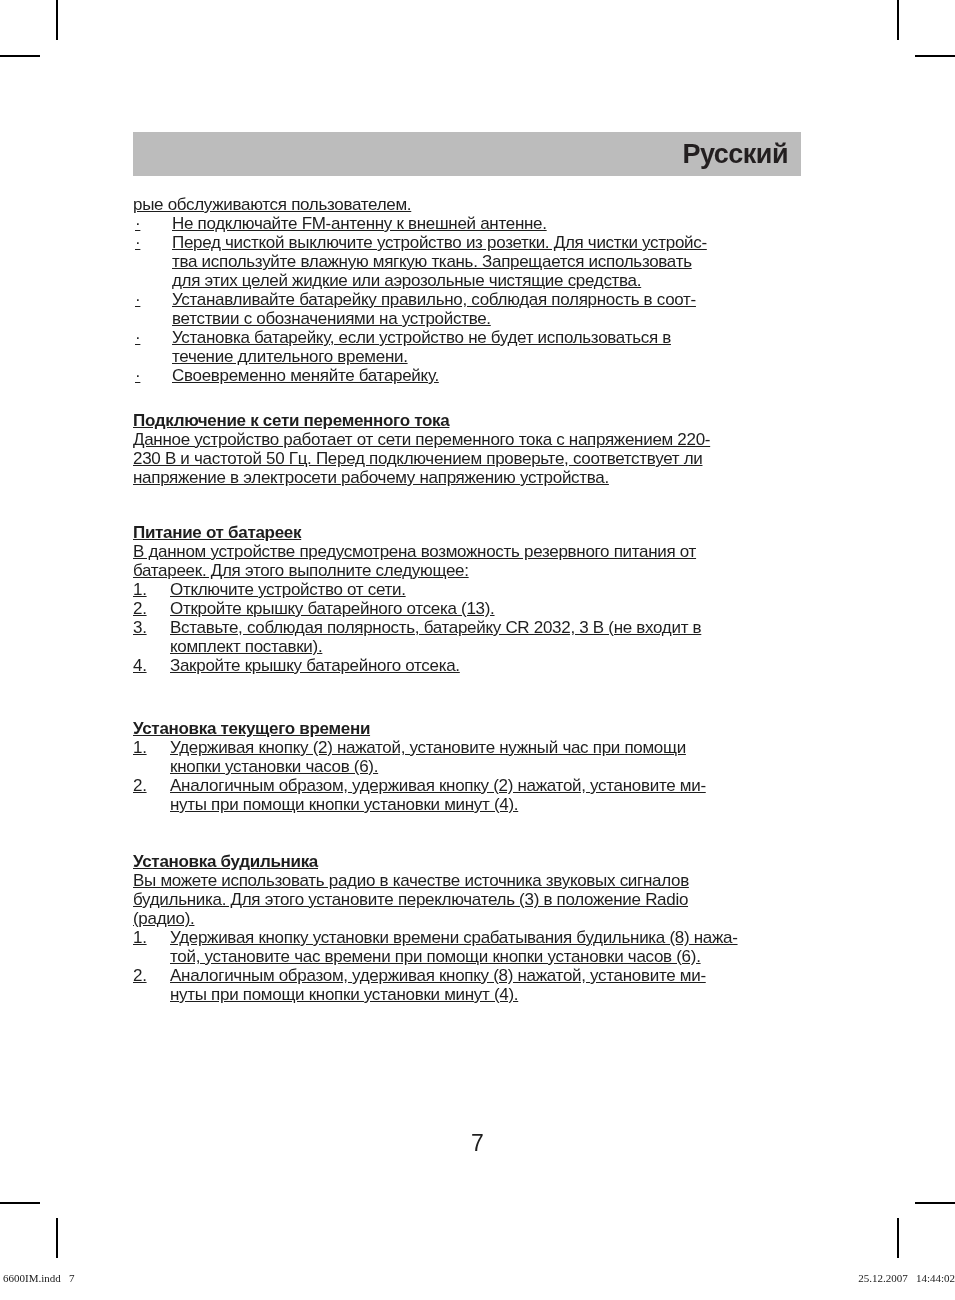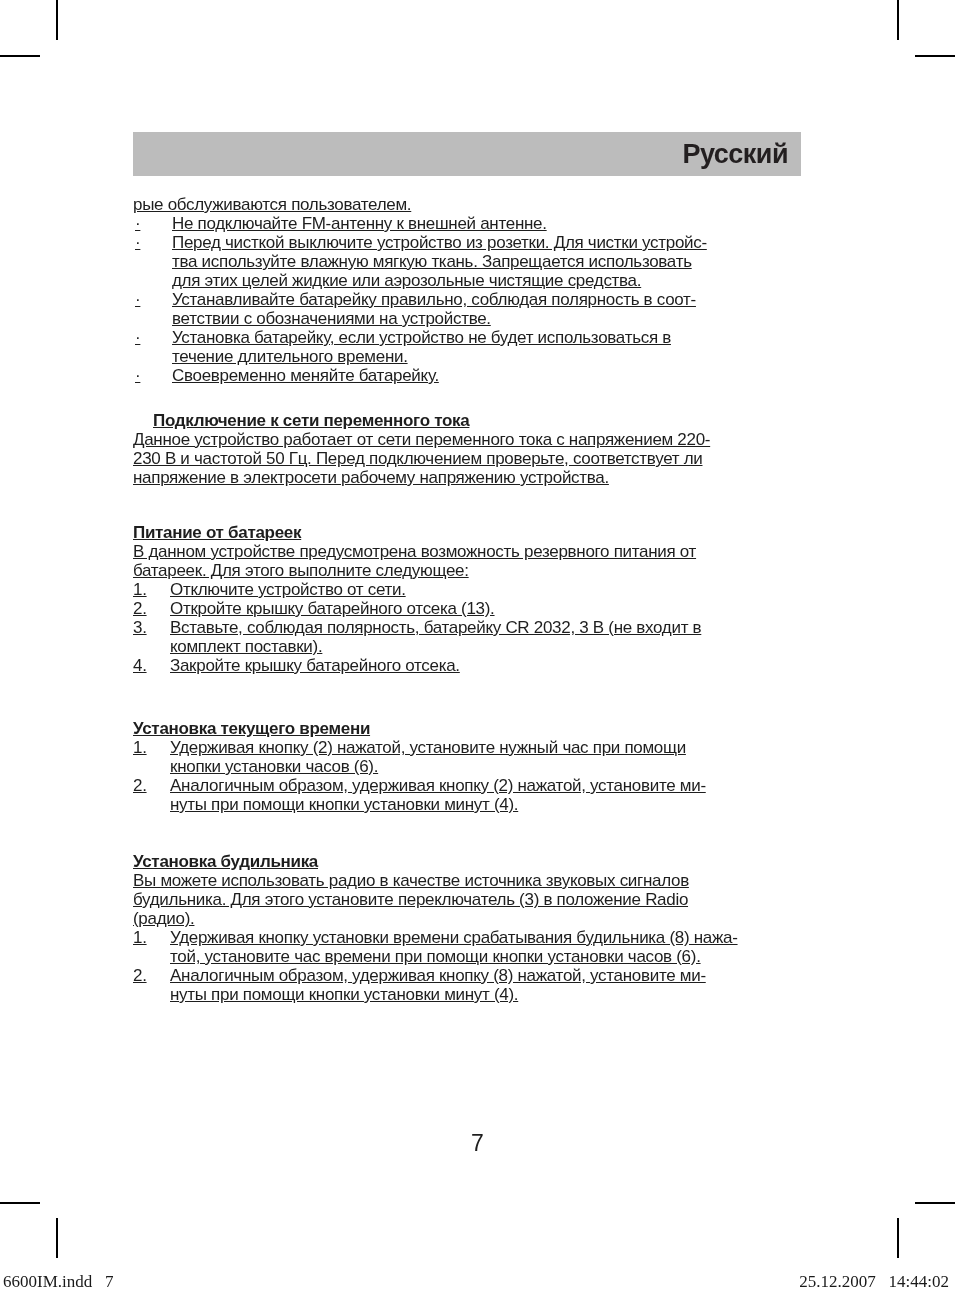--- a/index.html
+++ b/index.html
@@ -71,21 +71,21 @@
     white-space: pre-line;
     margin: 0;
   }
   .heading {
     font-weight: 700;
     margin: 0;
     font-size: 17px;
     line-height: 19px;
   }
   .m-att  { margin-top: 20px; }
-  .m-ac   { margin-top: 26px; margin-left: 20px; }
+  .m-ac   { margin-top: 26px; }
   .m-bat  { margin-top: 36px; }
   .m-time { margin-top: 44px; }
   .m-alrm { margin-top: 38px; }
   .m-gap  { margin-top: 38px; }
 
   .list { margin: 0; }
   .li {
     display: flex;
     align-items: flex-start;
   }
@@ -111,26 +111,26 @@
     font-size: 23px;
     line-height: 26px;
     letter-spacing: 0;
   }
 
   
   .slug {
     position: absolute;
     top: 1272px;
     font-family: "Liberation Serif", serif;
-    font-size: 17px;
+    font-size: 11px;
     white-space: pre;
     color: #1a1a1a;
   }
   .slug.left { left: 3px; }
-  .slug.right { right: 6px; }
+  .slug.right { right: 0; }
 </style>
 </head>
 <body>
 
 <div class="page">
 
   <div class="crop v tl-v"></div>
   <div class="crop h tl-h"></div>
   <div class="crop v tr-v"></div>
   <div class="crop h tr-h"></div>

